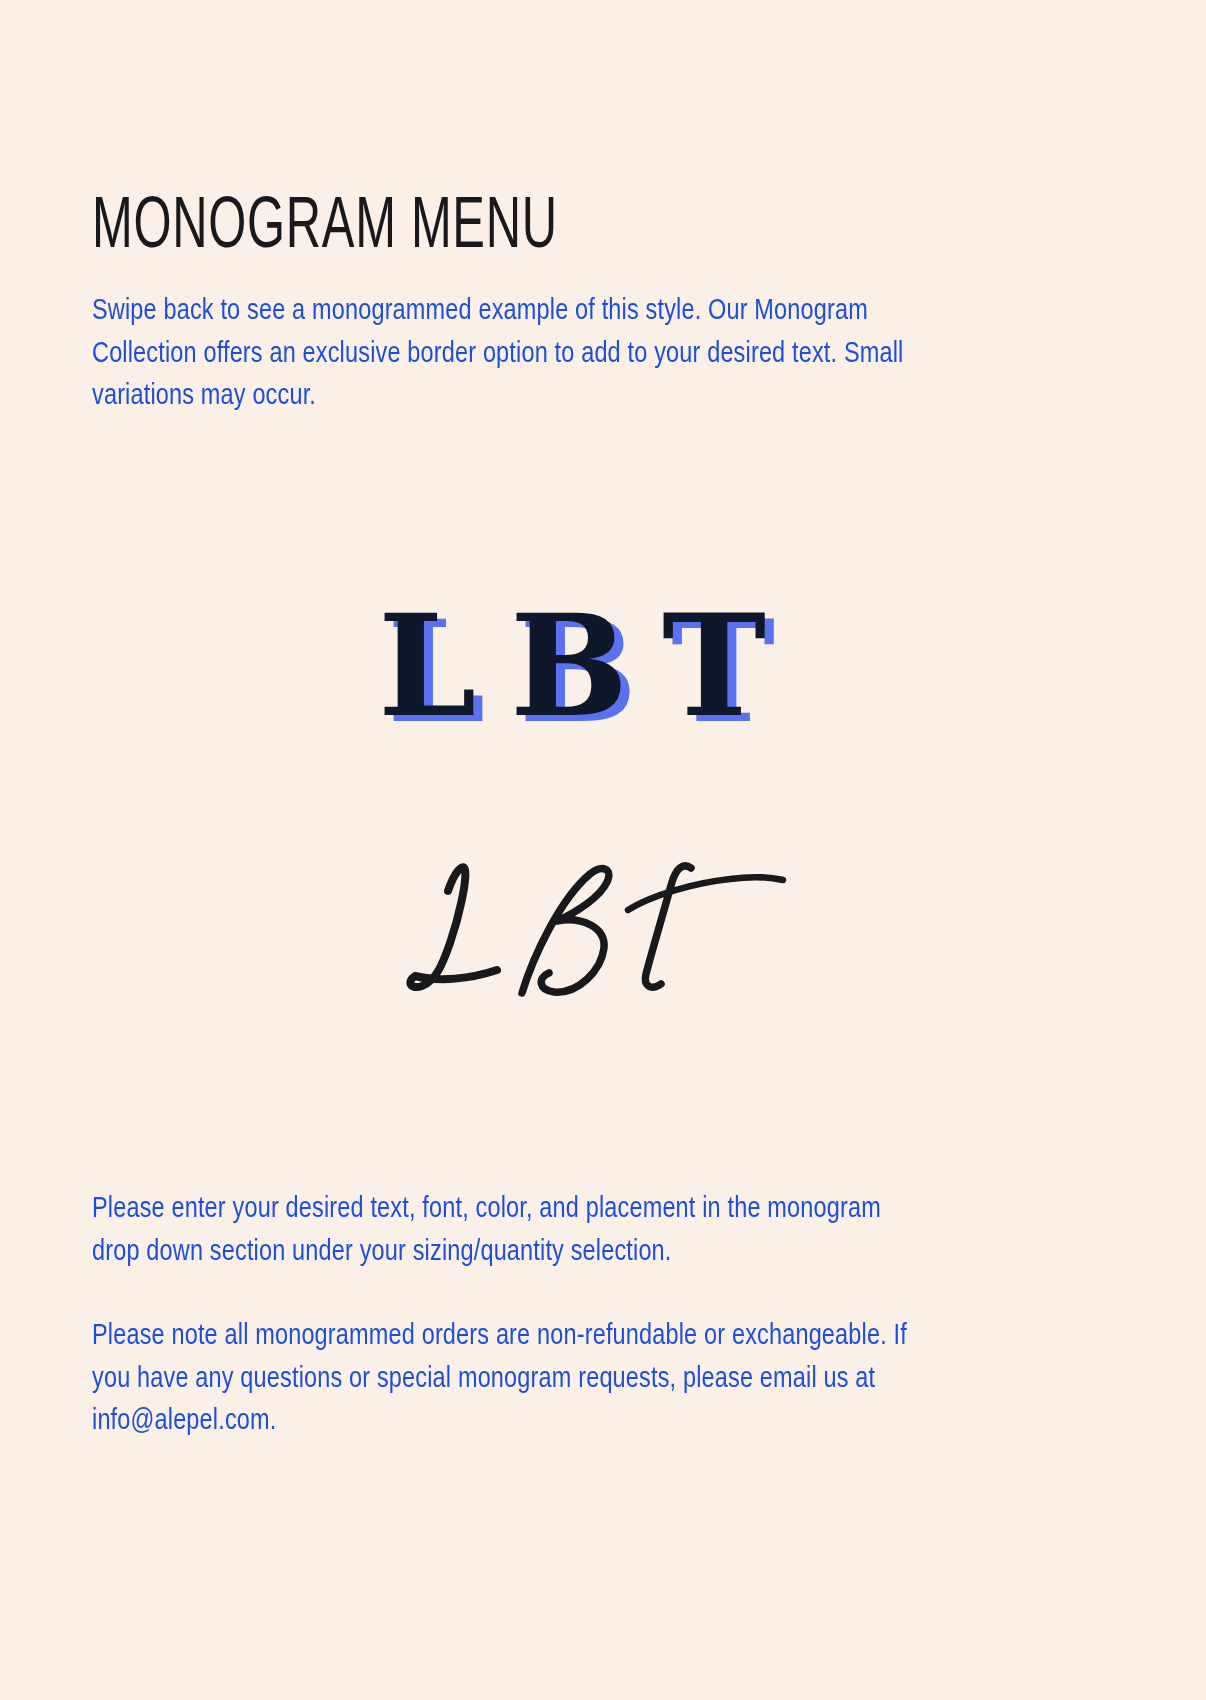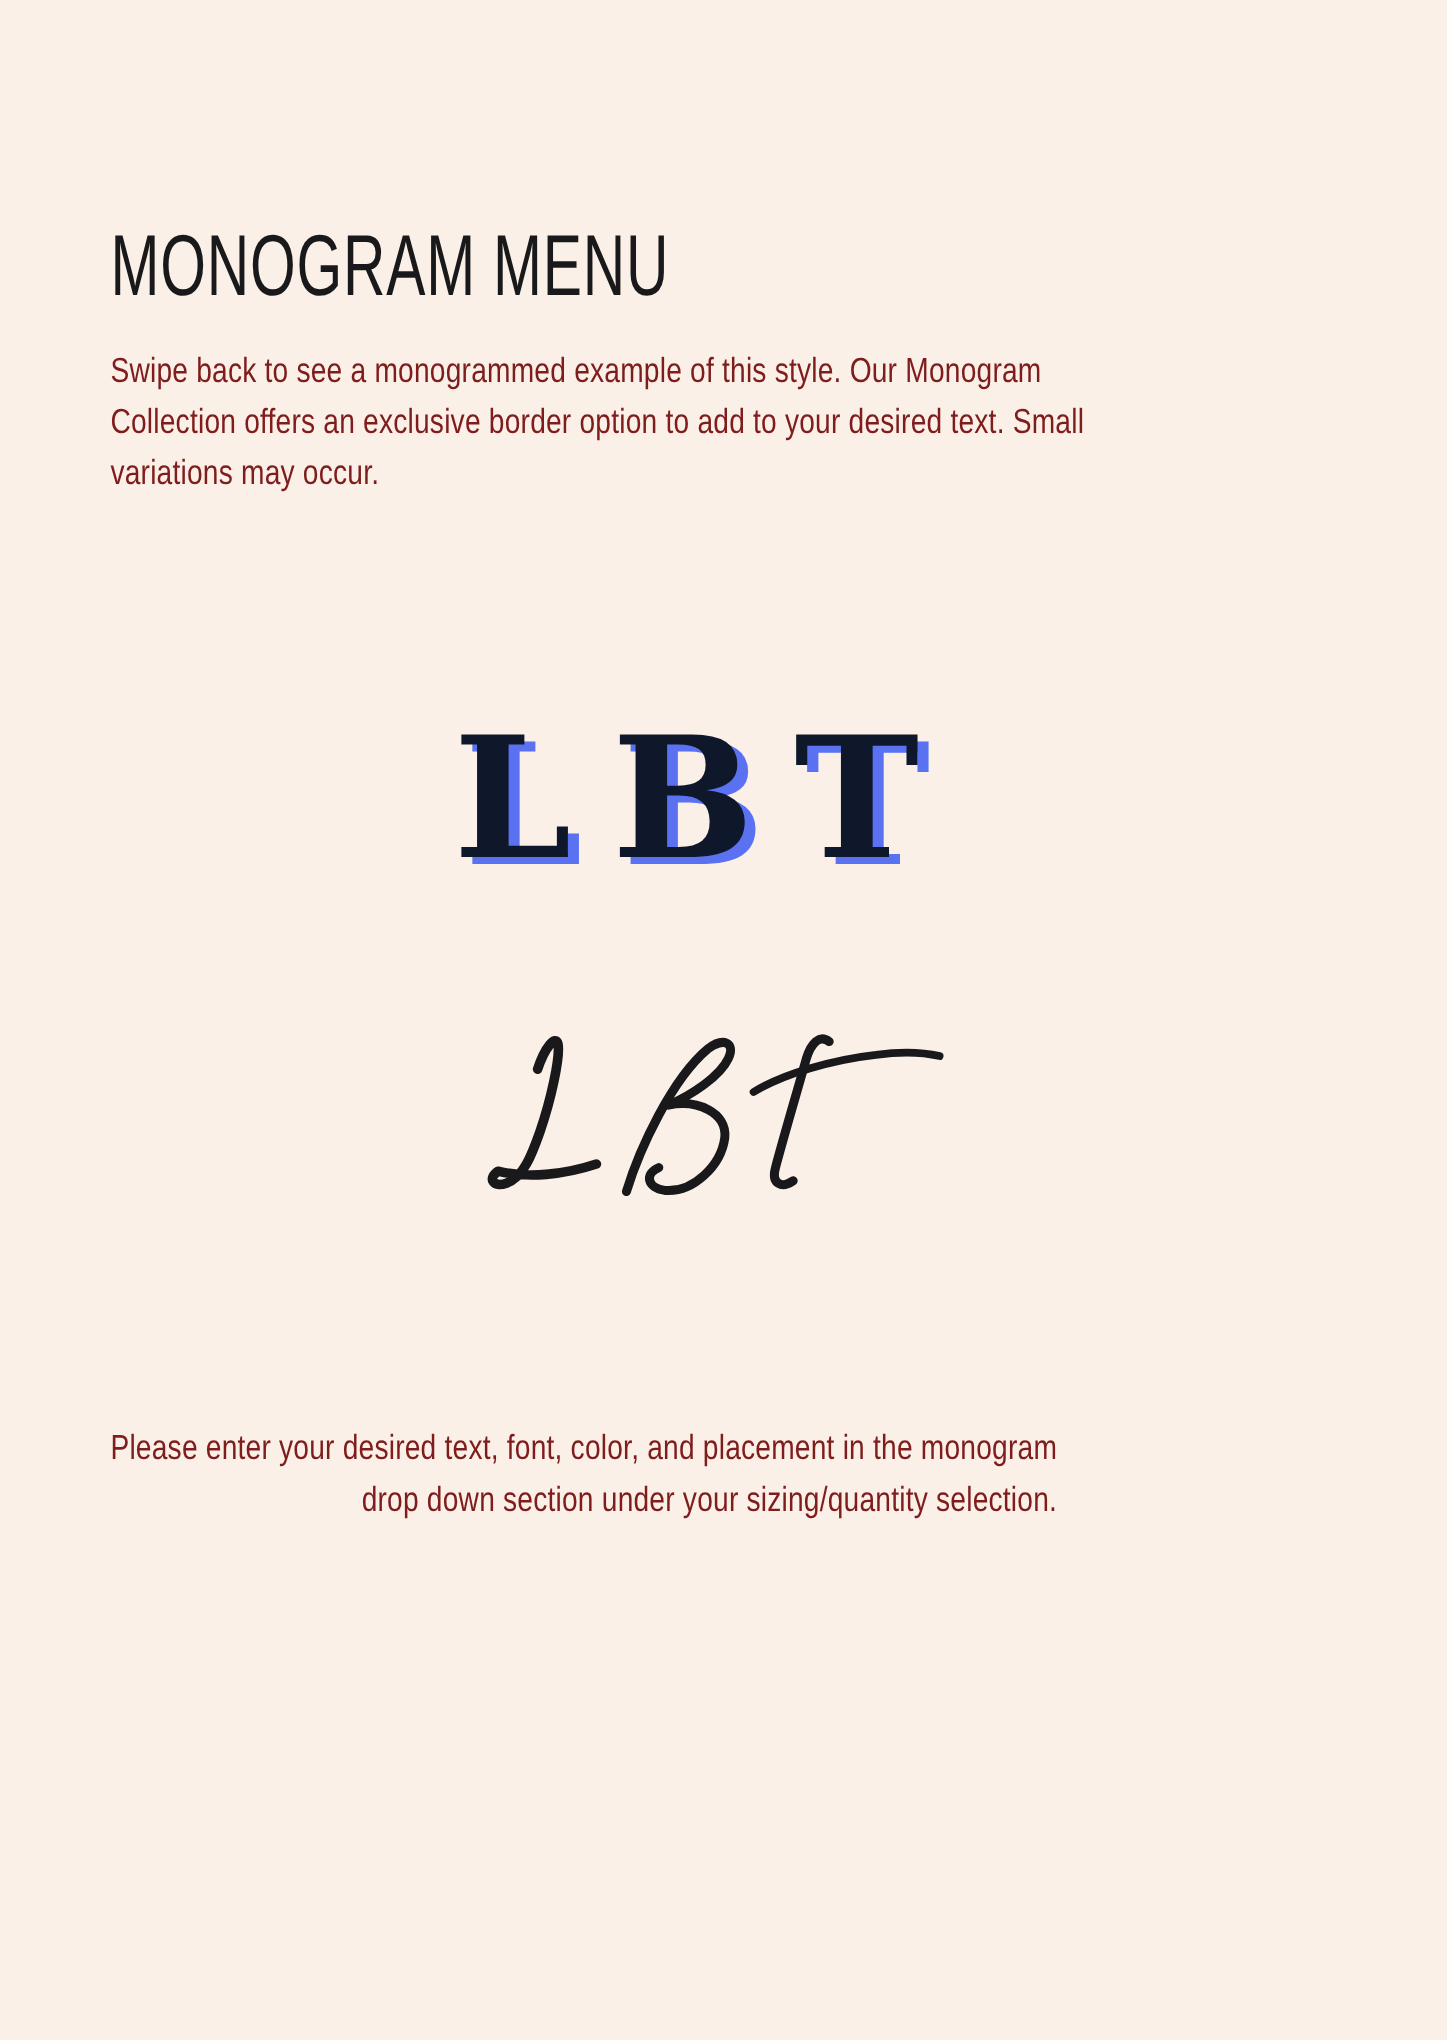--- a/index.html
+++ b/index.html
@@ -25,33 +25,33 @@
     font-weight: 400;
     letter-spacing: 1px;
     white-space: nowrap;
     transform: scaleX(0.68);
     transform-origin: left top;
     color: var(--ink, #19191B);
   }
   .para {
     position: absolute;
     left: 92px;
-    color: #7f1d1d;
+    color: #1d4ed8;
   }
   .para .line {
     display: block;
     font-size: 29px;
     line-height: 42.5px;
     white-space: nowrap;
     transform: scaleX(0.81);
     transform-origin: left top;
     letter-spacing: 0.2px;
   }
   .para-intro        { top: 288px; }
-  .para-instructions { top: 1186px; text-align: right; }
+  .para-instructions { top: 1186px; }
   .para-policy       { top: 1313px; }
 
   .serif-monogram {
     position: absolute;
     left: 378px;
     top: 596px;
     font-family: "DejaVu Serif", serif;
     font-weight: 700;
     font-size: 140px;
     line-height: 140px;
@@ -94,14 +94,19 @@
     <path stroke-width="7.5" d="M 172,138 C 183,102 210,44 240,19 C 253,9 263,14 257,27 C 250,42 227,57 207,66 C 231,61 256,72 254,93 C 251,116 228,139 204,137 C 189,135 187,123 199,118"></path>
     <path stroke-width="7.5" d="M 341,13 C 333,7 326,14 322,27 C 313,59 302,96 296,119 C 293,131 301,136 311,129"></path>
     <path stroke-width="6.5" d="M 278,55 C 302,40 344,28 380,24 C 402,21 420,22 433,25"></path>
   </svg>
 
   <div class="para para-instructions">
     <span class="line">Please enter your desired text, font, color, and placement in the monogram</span>
     <span class="line">drop down section under your sizing/quantity selection.</span>
   </div>
 
+  <div class="para para-policy">
+    <span class="line">Please note all monogrammed orders are non-refundable or exchangeable. If</span>
+    <span class="line">you have any questions or special monogram requests, please email us at</span>
+    <span class="line">info@alepel.com.</span>
+  </div>
 
 </div>
 
 </body></html>

